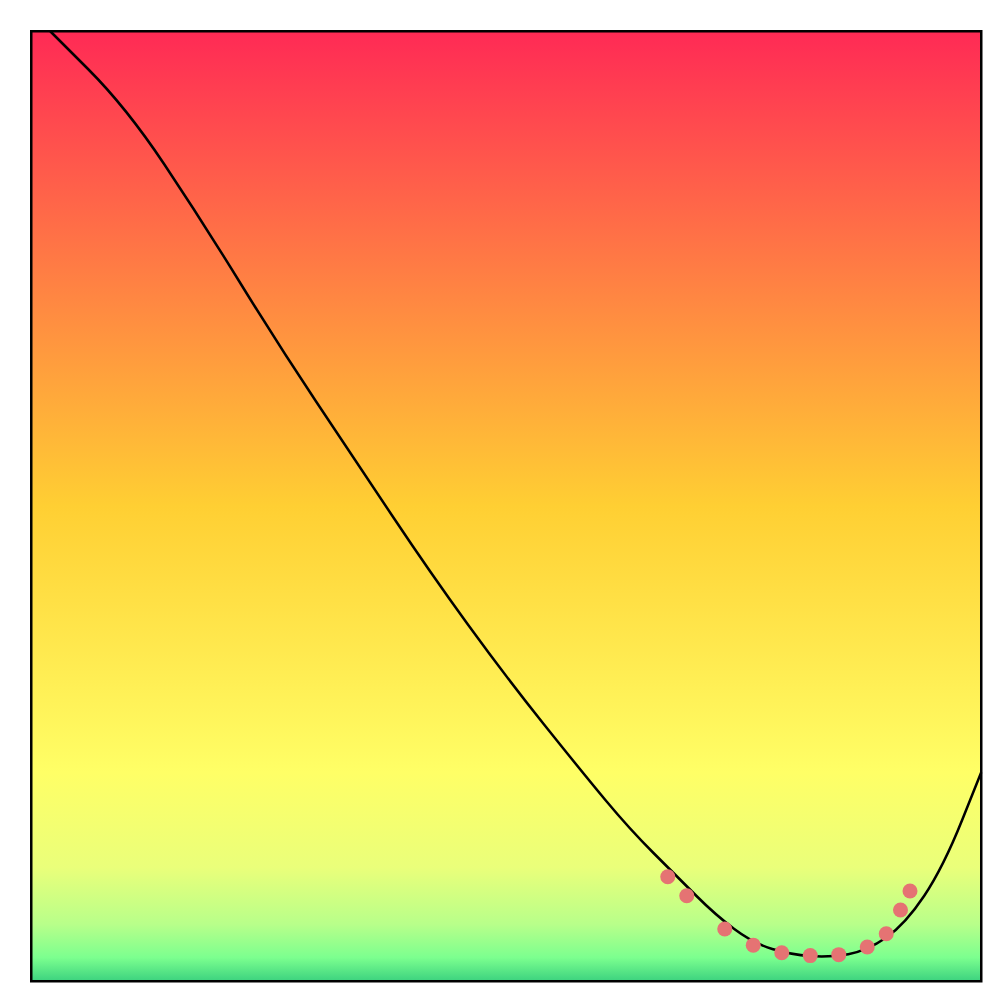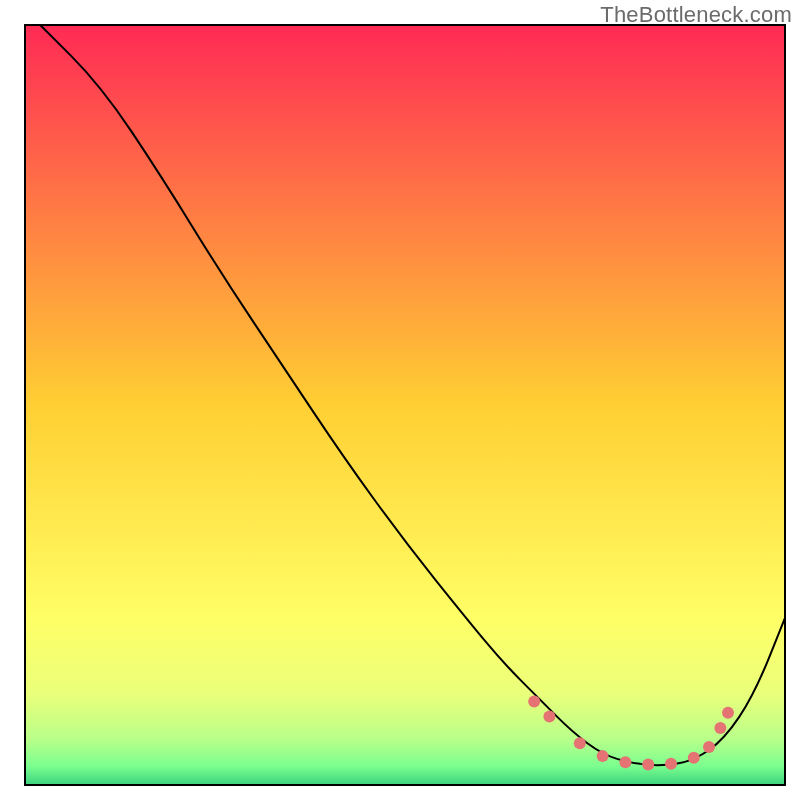--- a/index.html
+++ b/index.html
@@ -30,21 +30,20 @@
     position: absolute;
     left: 0;
     top: 0;
   }
 </style>
 </head>
 <body>
 
 <div class="chart-wrap">
 
-  <div class="watermark">TheBottleneck.com</div>
 
   <svg class="plot" width="800" height="800" viewBox="0 0 800 800">
     <defs>
       <linearGradient id="bg-grad" x1="0" y1="0" x2="0" y2="1">
 
       <stop offset="0%" stop-color="#ff2a55"></stop>
           <stop offset="50%" stop-color="#ffcf33"></stop>
           <stop offset="78%" stop-color="#ffff66"></stop>
           <stop offset="88%" stop-color="#eaff7a"></stop>
           <stop offset="94%" stop-color="#b8ff8a"></stop>

